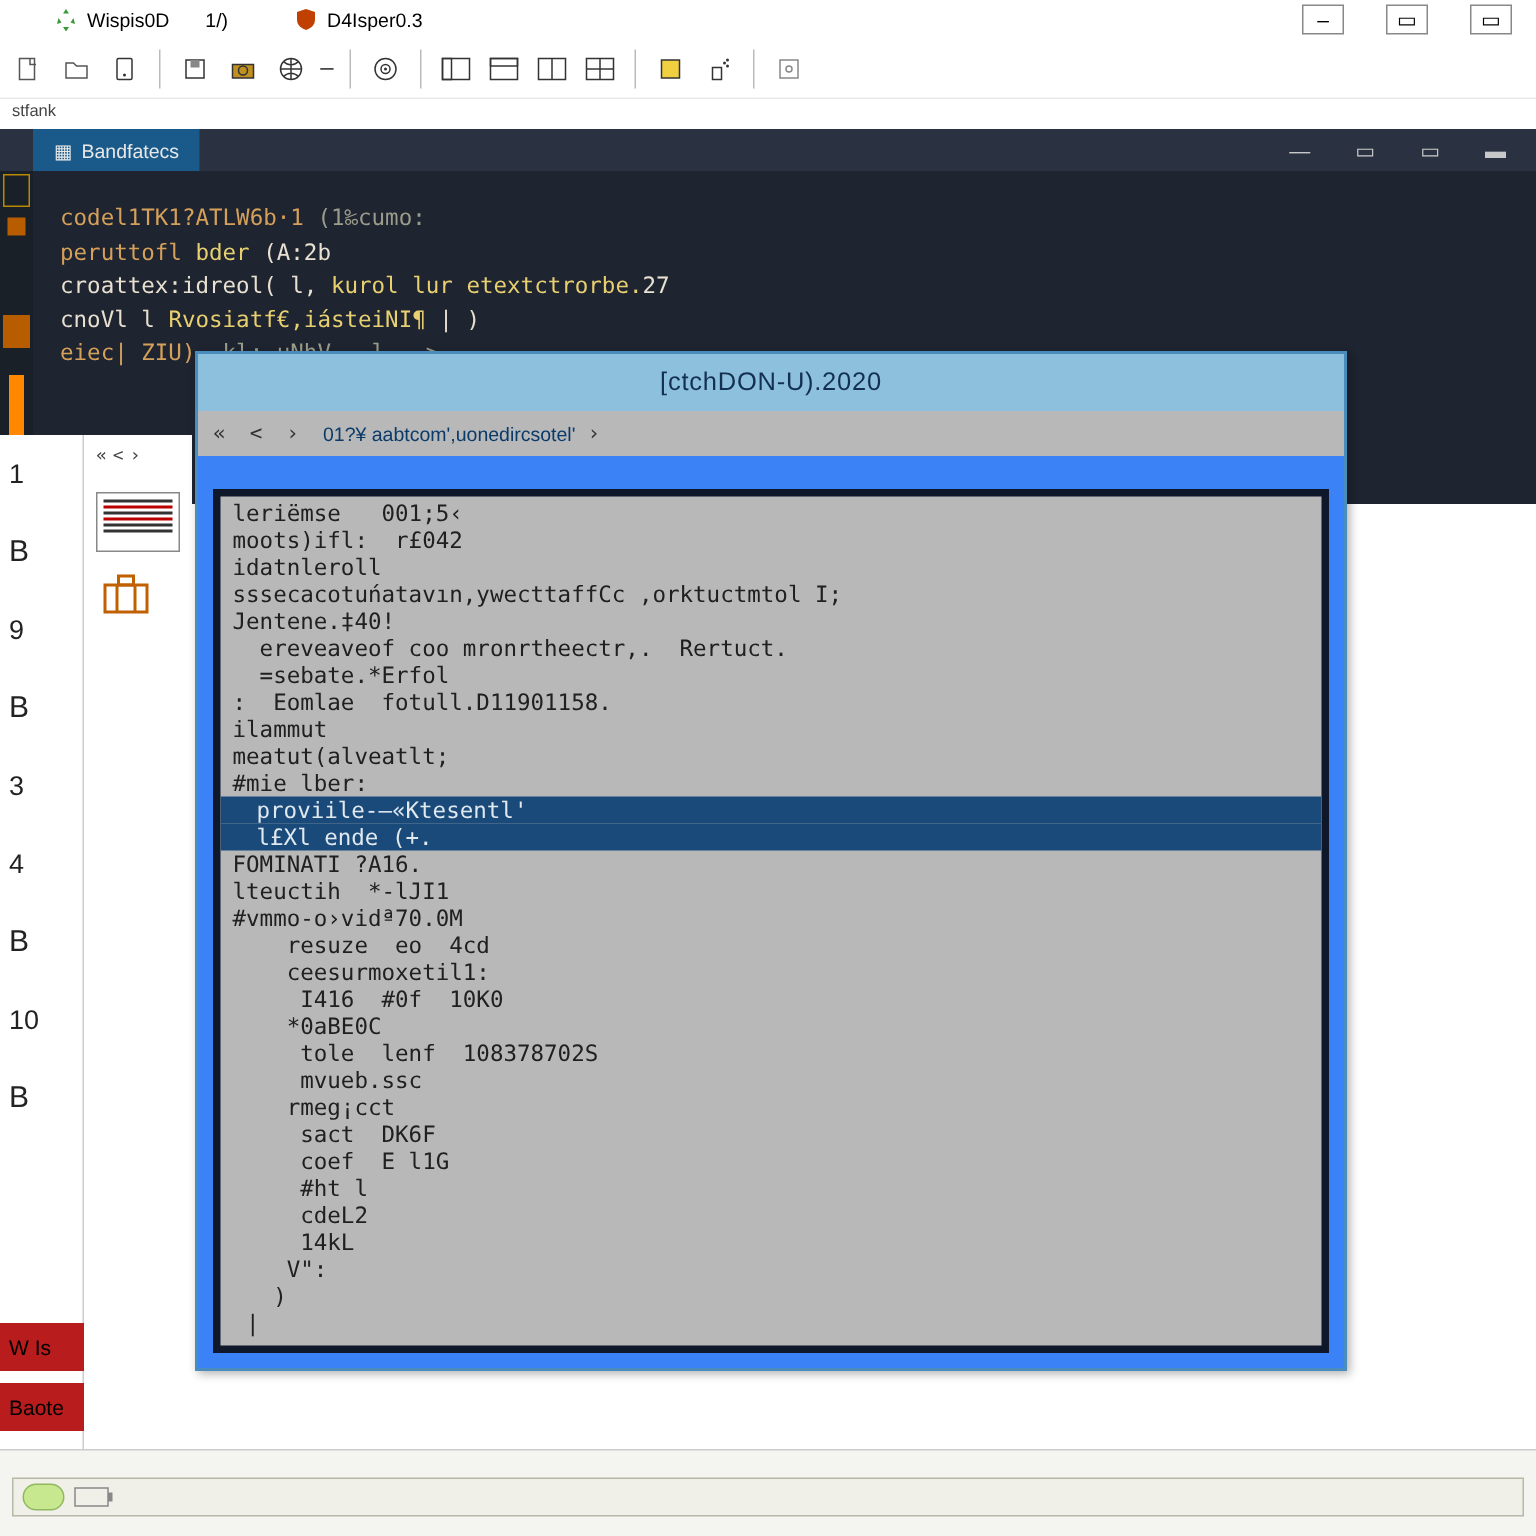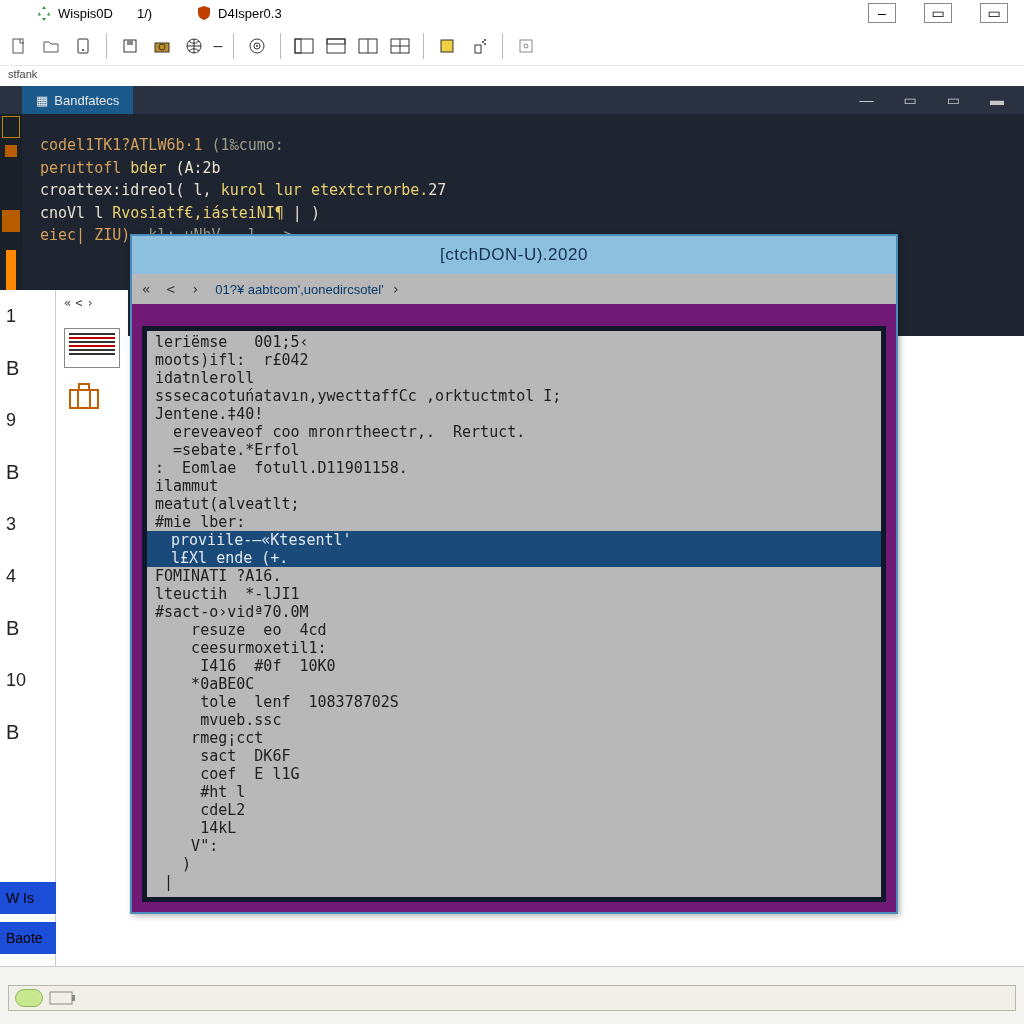--- a/index.html
+++ b/index.html
@@ -34,30 +34,30 @@
 .left-ruler .cell { height: 52px; display: flex; align-items: center; justify-content: flex-start; padding-left: 6px; font-size: 18px; color: #222; gap: 4px; }
 .left-ruler .cell .b { font-size: 20px; }
 
 .doc-strip { position: absolute; left: 56px; top: 290px; width: 72px; bottom: 58px; background: #fff; }
 .doc-strip .thumb { margin: 12px 8px; width: 56px; height: 40px; border: 1px solid #888; background: #fff; position: relative; }
 .doc-strip .thumb .lines { position: absolute; left: 4px; top: 4px; right: 4px; }
 .doc-strip .thumb .lines div { height: 2px; background: #333; margin-bottom: 2px; }
 .doc-strip .thumb .lines div.r { background: #b00; }
 .doc-strip .brief { margin: 12px 10px; width: 36px; height: 30px; }
 
-.dialog { position: absolute; left: 130px; top: 234px; width: 768px; height: 680px; background: #701a75; border: 2px solid #4a8cbc; box-shadow: 2px 2px 6px rgba(0,0,0,.3); }
+.dialog { position: absolute; left: 130px; top: 234px; width: 768px; height: 680px; background: #3b82f6; border: 2px solid #4a8cbc; box-shadow: 2px 2px 6px rgba(0,0,0,.3); }
 .dlg-title { height: 38px; background: #8cc0dd; display: flex; align-items: center; justify-content: center; font-size: 17px; color: #143050; letter-spacing: .5px; }
 .dlg-toolbar { height: 30px; background: #b8b8b8; display: flex; align-items: center; padding: 0 10px; gap: 8px; font-size: 13px; color: #0a3a6a; }
 .dlg-toolbar .nav { font-family: monospace; color: #333; margin-right: 8px; font-size: 14px; }
 .dlg-body { position: absolute; left: 10px; right: 10px; top: 90px; bottom: 10px; border: 5px solid #0f172a; background: #b8b8b8; overflow: hidden; }
 .dlg-list { font-family: Consolas, monospace; font-size: 15px; color: #202020; line-height: 18px; padding: 2px 0; }
 .dlg-list .row { padding: 0 8px; white-space: pre; }
 .dlg-list .row.sel { background: #1a4a7a; color: #e0e8f0; padding-left: 24px; }
 
-.bottom-lab { position: absolute; left: 0; bottom: 58px; width: 56px; background: #1d4ed8; }
+.bottom-lab { position: absolute; left: 0; bottom: 58px; width: 56px; background: #b91c1c; }
 .bottom-lab div { padding: 8px 6px; font-size: 14px; }
 
 .statusbar { position: absolute; left: 0; right: 0; bottom: 0; height: 58px; background: #f4f4f0; border-top: 1px solid #ccc; }
 .statusbar .inner { height: 26px; margin: 18px 8px 0 8px; border: 1px solid #b8b8a8; background: #f0f0e8; display: flex; align-items: center; padding: 0 6px; gap: 6px; }
 .statusbar .ico { width: 28px; height: 18px; border-radius: 9px; background: #c8e890; border: 1px solid #90b860; }
 
 svg { display: block; }
 </style>
 </head>
 <body>
@@ -290,21 +290,21 @@
         <div class="row">  ereveaveof coo mronrtheectr,.  Rertuct.</div>
         <div class="row">  =sebate.*Erfol</div>
         <div class="row">:  Eomlae  fotull.D11901158.</div>
         <div class="row">ilammut</div>
         <div class="row">meatut(alveatlt;</div>
         <div class="row">#mie lber:</div>
         <div class="row sel">proviile-—«Ktesentl'</div>
         <div class="row sel">l£Xl ende (+.</div>
         <div class="row">FOMINATI ?A16.</div>
         <div class="row">lteuctih  *‑lJI1</div>
-        <div class="row">#sact‑o›vidª70.0M</div>
+        <div class="row">#vmmo‑o›vidª70.0M</div>
         <div class="row">    resuze  eo  4cd</div>
         <div class="row">    ceesurmoxetil1:</div>
         <div class="row">     I416  #0f  10K0</div>
         <div class="row">    *0aBE0C</div>
         <div class="row">     tole  lenf  108378702S</div>
         <div class="row">     mvueb.ssc</div>
         <div class="row">    rmeg¡cct</div>
         <div class="row">     sact  DK6F</div>
         <div class="row">     coef  E l1G</div>
         <div class="row">     #ht l</div>

